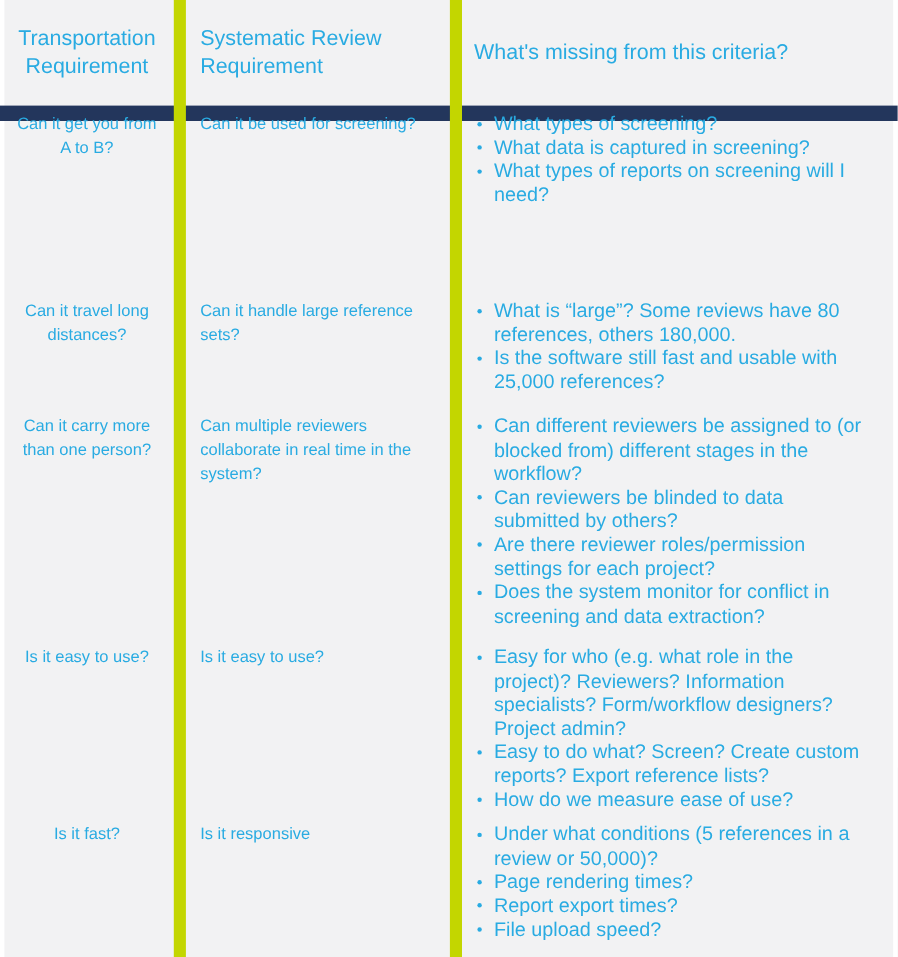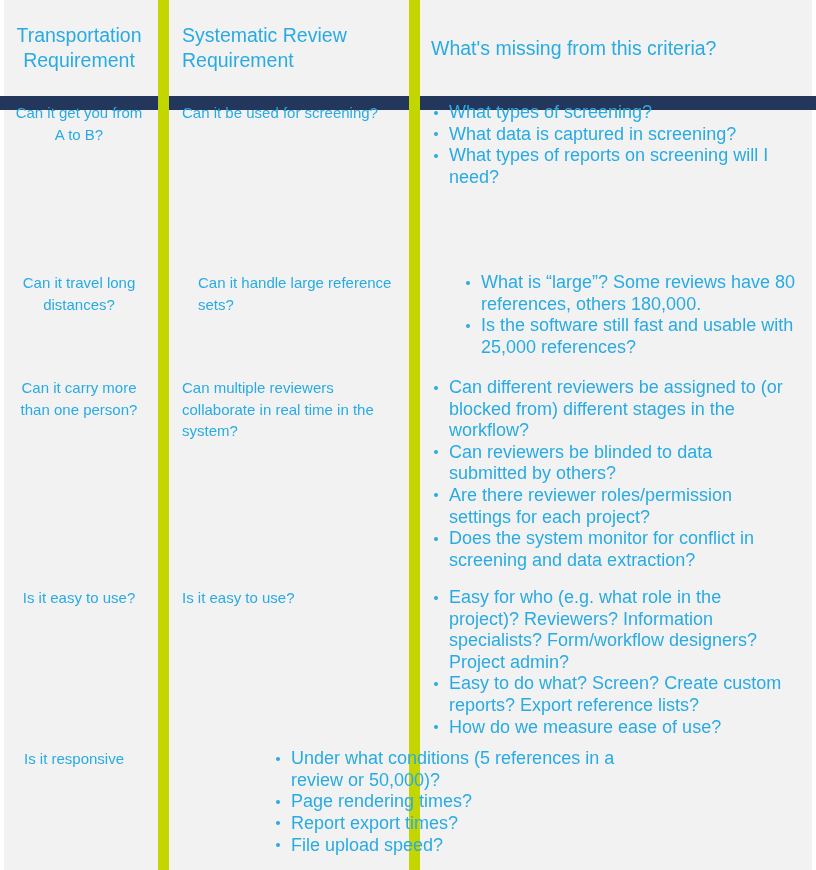--- a/index.html
+++ b/index.html
@@ -139,21 +139,21 @@
     left: 3px;
     top: 8.5px;
     width: 4px;
     height: 4px;
     border-radius: 50%;
     background: #29abe2;
   }
 
   
   .r0 { padding-top: 6px;  min-height: 168px; }
-  .r1 { padding-top: 8px;   min-height: 105px; gap: 16px; }
+  .r1 { padding-top: 8px;   min-height: 105px; }
   .r2 { padding-top: 8px;   min-height: 208px; }
   .r3 { padding-top: 10px;  min-height: 148px; }
   .r4 { padding-top: 10px;  min-height: 120px; }
 </style>
 </head>
 <body>
 
 <div id="board">
 
   <div class="field"></div>
@@ -233,20 +233,23 @@
       <div class="col-3">
         <ul class="bullets">
           <li><span class="dot"></span><span>Easy for who (e.g. what role in the project)? Reviewers? Information specialists? Form/workflow designers? Project admin?</span></li>
           <li><span class="dot"></span><span>Easy to do what? Screen? Create custom reports? Export reference lists?</span></li>
           <li><span class="dot"></span><span>How do we measure ease of use?</span></li>
         </ul>
       </div>
     </div>
 
     <div class="row body-row r4">
+      <div class="col-1">
+        <div class="cell-text">Is it fast?</div>
+      </div>
       <div class="col-2">
         <div class="cell-text">Is it responsive</div>
       </div>
       <div class="col-3">
         <ul class="bullets">
           <li><span class="dot"></span><span>Under what conditions (5 references in a review or 50,000)?</span></li>
           <li><span class="dot"></span><span>Page rendering times?</span></li>
           <li><span class="dot"></span><span>Report export times?</span></li>
           <li><span class="dot"></span><span>File upload speed?</span></li>
         </ul>

